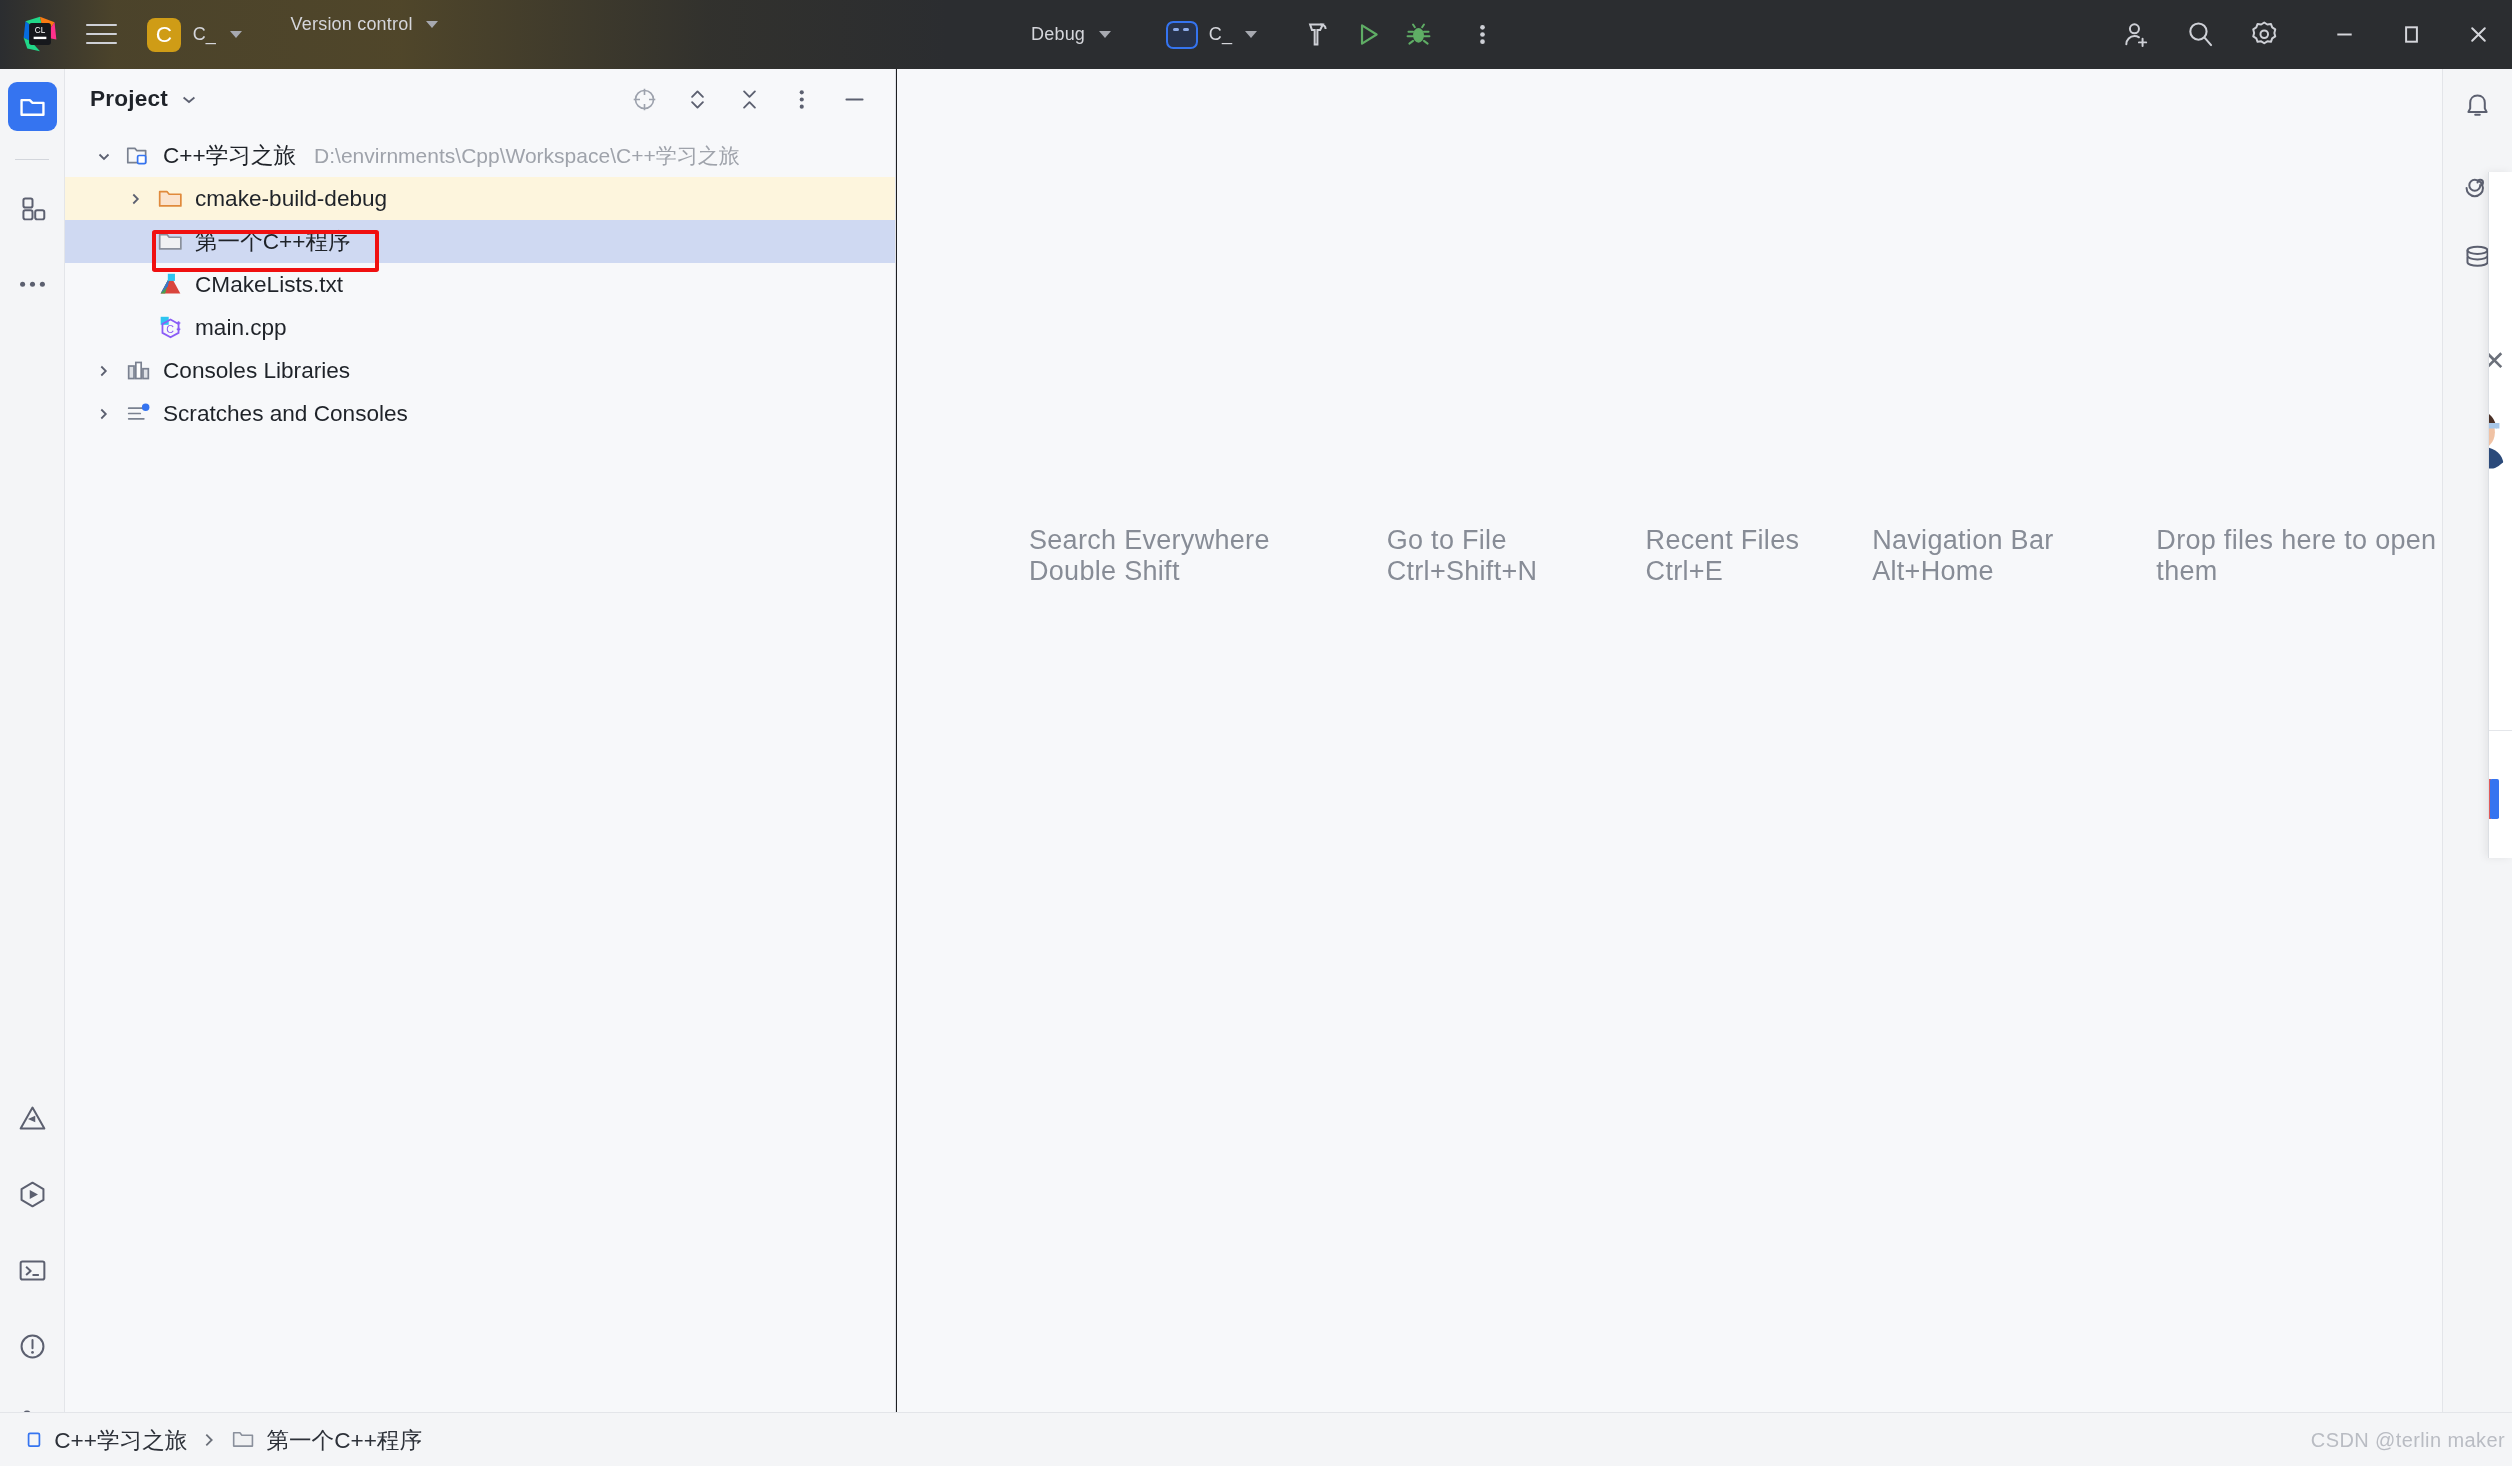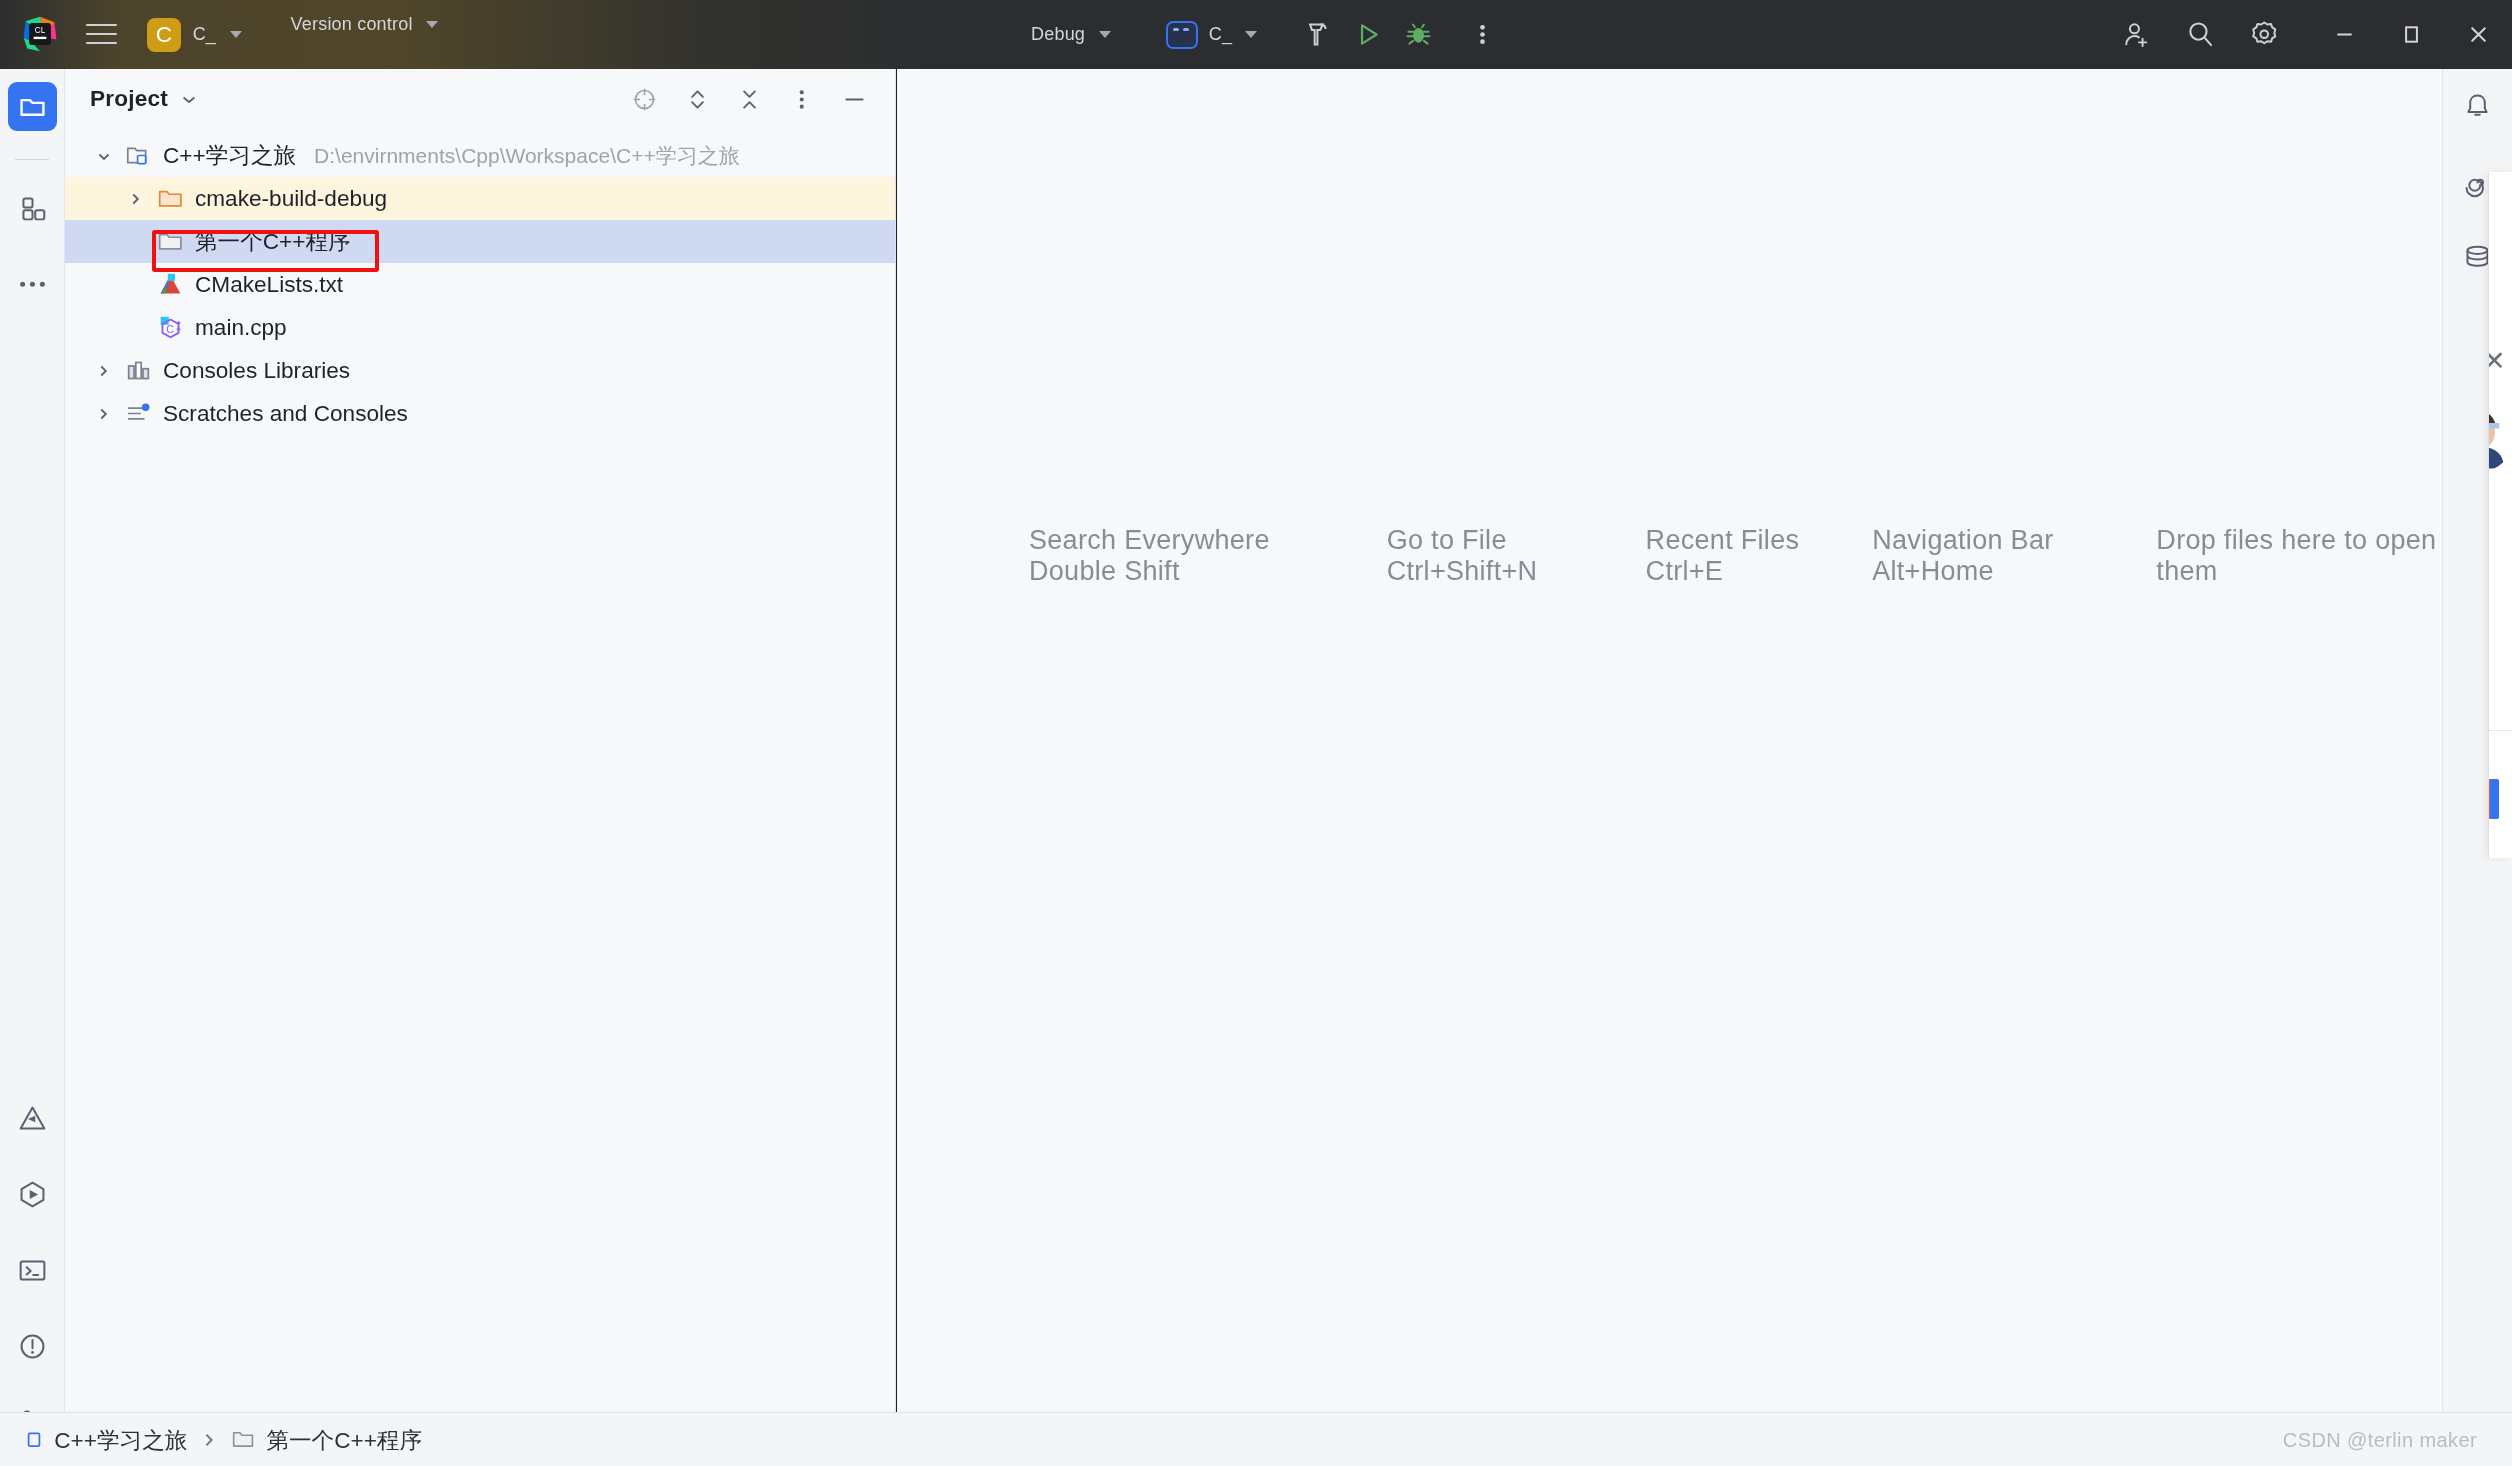--- a/index.html
+++ b/index.html
@@ -140,21 +140,21 @@
 
   
   .statusbar {
     position: absolute; left: 0; bottom: 0; width: 2512px; height: 55px;
     background: #f4f5f7; border-top: 0.9px solid #e3e5e9; box-sizing: border-box;
     display: flex; align-items: center; padding-left: 23.5px;
   }
   .crumb { display:flex; align-items:center; gap: 10.8px; font-size: 22.6px; color: #2d3139; cursor: pointer;}
   .crumb-sep { margin: 0 12.6px; }
   .watermark {
-    margin-left: auto; margin-right: 35px; color: #b9bcc3; font-size: 20px;
+    margin-left: auto; margin-right: 7px; color: #b9bcc3; font-size: 20px;
     font-family: "Liberation Sans", sans-serif; letter-spacing: 0.4px;
   }
   svg { display:block; }
 </style>
 </head>
 <body>
 
 <div class="titlebar">
   <div class="tb-gradient"></div>
 

